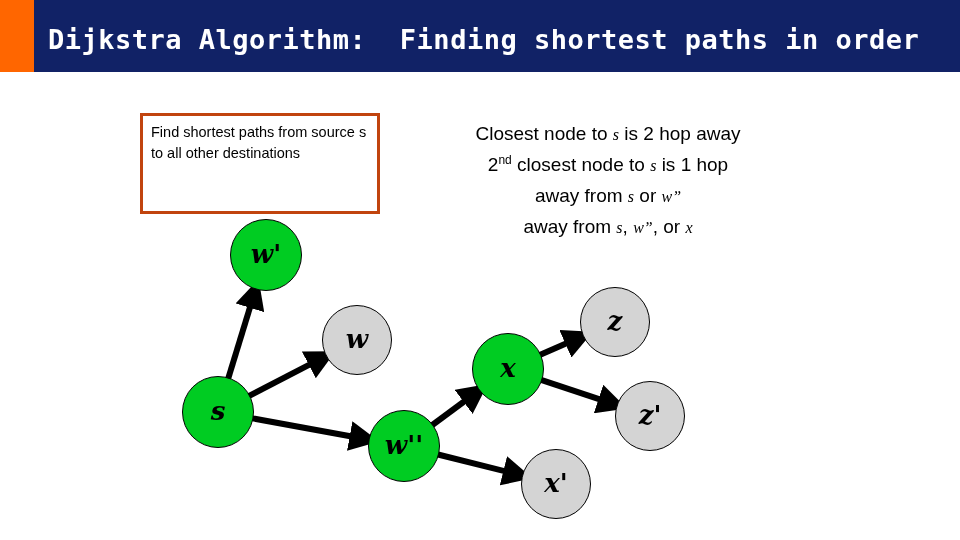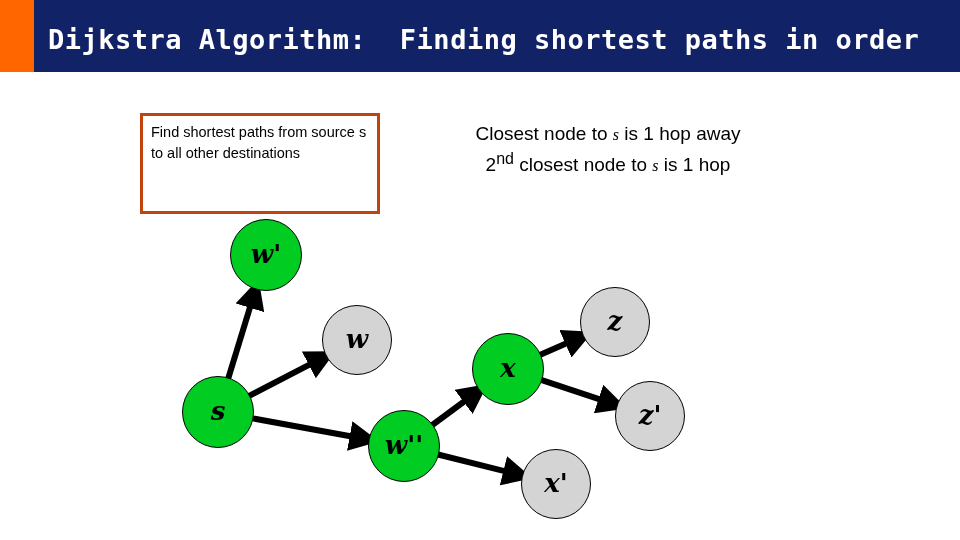--- a/index.html
+++ b/index.html
@@ -81,21 +81,21 @@
   .ex-l2 { text-align: center; }
   .ex-l3 { text-align: center; }
   .ex-l4 { text-align: center; }
   .ex-l5 { text-align: center; }
   .var {
     font-family: "Liberation Serif", serif;
     font-style: italic;
     font-size: 16px;
   }
   .ord {
-    font-size: 16px;
+    font-size: 12px;
     vertical-align: super;
     line-height: 0;
   }
 
   
   #graph {
     position: absolute;
     left: 0; top: 0;
     width: 960px; height: 540px;
     pointer-events: none;
@@ -129,22 +129,24 @@
   <div id="header-band">
     <div id="header-accent"></div>
   </div>
   <div id="slide-title">Dijkstra Algorithm:  Finding shortest paths in order</div>
 
   <div id="callout-box">
     <div id="callout-text">Find shortest paths from source s to all other destinations</div>
   </div>
 
   <div id="explain-block">
-    <div class="ex-line ex-l1"><span>Closest node to </span><span class="var">s</span><span> is 1 hop away</span></div>
+    <div class="ex-line ex-l1"><span>Closest node to </span><span class="var">s</span><span> is 2 hop away</span></div>
     <div class="ex-line ex-l2"><span>2</span><span class="ord">nd</span><span> closest node to </span><span class="var">s</span><span> is 1 hop</span></div>
+    <div class="ex-line ex-l3"><span>away from </span><span class="var">s</span><span> or </span><span class="var">w”</span></div>
+    <div class="ex-line ex-l5"><span>away from </span><span class="var">s</span><span>, </span><span class="var">w”</span><span>, or </span><span class="var">x</span></div>
   </div>
 
   <svg id="graph" viewBox="0 0 960 540">
     <defs>
       <marker id="arrowhead" markerWidth="5" markerHeight="5" refX="2.2" refY="2.5" orient="auto">
         <polygon points="0,0 5,2.5 0,5" fill="#000000"></polygon>
       </marker>
     </defs>
     <g id="edge-layer">
         <line x1="227.94069156136226" y1="379.48565468471094" x2="253.72032218890544" y2="295.1647795071218" stroke="#000000" stroke-width="6" marker-end="url(#arrowhead)"></line>

